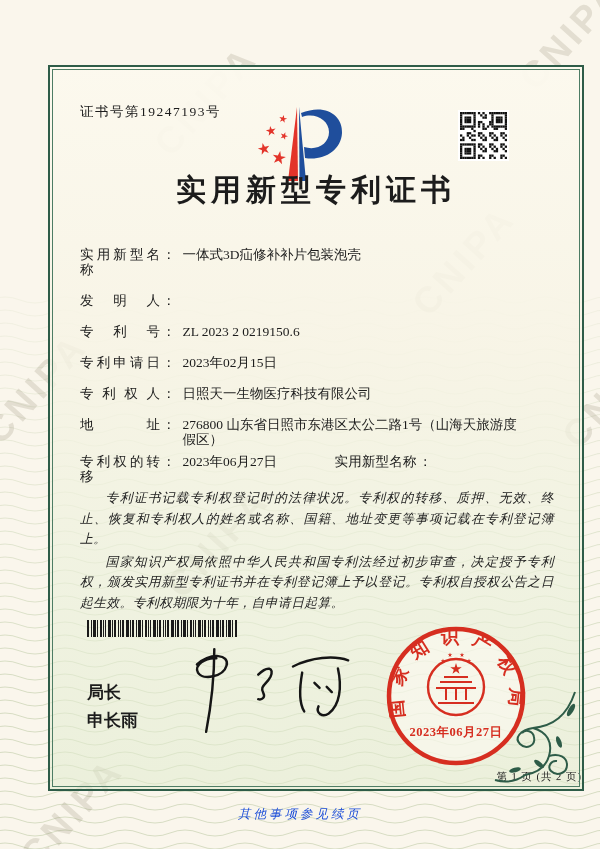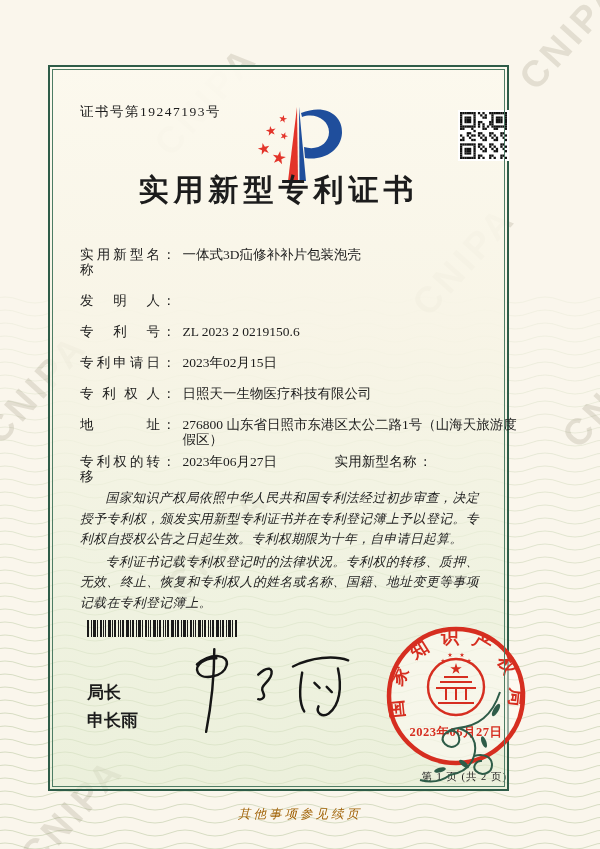--- a/index.html
+++ b/index.html
@@ -13,21 +13,21 @@
   .wm{
     position:absolute;z-index:1;white-space:nowrap;
     font-family:"Liberation Sans","DejaVu Sans",sans-serif;
     font-weight:700;font-size:37px;letter-spacing:4px;
     color:#8a8268;opacity:.20;transform:rotate(-48deg);
   }
   .wm1{left:140px;top:80px}.wm2{left:505px;top:14px}.wm3{left:398px;top:240px}
   .wm4{left:-30px;top:368px}.wm5{left:548px;top:372px}.wm6{left:152px;top:522px}
   .wm7{left:6px;top:792px}
   .frame{
-    position:absolute;left:48px;top:65px;width:461px;height:726px;z-index:2;
+    position:absolute;left:48px;top:65px;width:536px;height:726px;z-index:2;
     box-sizing:border-box;border:2px solid var(--border-green,#2e5c48);
     background:linear-gradient(180deg,rgba(252,249,238,.96) 0%,rgba(247,244,229,.82) 38%,rgba(233,240,217,.6) 72%,rgba(224,235,206,.55) 100%);
   }
   .frame::after{content:"";position:absolute;inset:2px;border:1px solid #4d7c64;pointer-events:none}
   .cert-no{position:absolute;left:30px;top:36px;font-size:13.5px;letter-spacing:1.5px}
   .logo{position:absolute;left:203px;top:36px;width:96px;height:84px}
   .qr{position:absolute;left:408px;top:43px;width:47px;height:47px;background:#fff;padding:2px}
   .title{position:absolute;left:0;right:0;top:103px;text-align:center;
     font-size:30px;font-weight:700;letter-spacing:5px}
   .rows{position:absolute;left:30px;top:180px;width:444px;font-size:13.5px}
@@ -44,21 +44,21 @@
   .barcode{position:absolute;left:37px;top:553px;width:154px;height:17px}
   .comm{position:absolute;left:37px;top:612px;line-height:28px;
     font-family:"Liberation Sans","DejaVu Sans",sans-serif;font-weight:700;font-size:17px}
   .sig{position:absolute;left:118px;top:577px;width:205px;height:94px}
   .seal{position:absolute;left:333px;top:556px;width:146px;height:146px}
   .sealtext{font-size:18px;font-weight:700;letter-spacing:12px;fill:var(--seal-red,#d62e20)}
   .sealdate{font-size:12.5px;font-weight:700;fill:var(--seal-red,#d62e20);letter-spacing:.5px}
   .footer{position:absolute;left:0;right:0;top:703px;text-align:right;font-size:10.5px;letter-spacing:1px}
   .ornament{position:absolute;right:3px;bottom:3px;width:92px;height:96px}
   .note{position:absolute;left:0;right:0;top:806px;z-index:3;text-align:center;
-    font-size:12.5px;font-style:italic;letter-spacing:3px;color:#a16207}
+    font-size:12.5px;font-style:italic;letter-spacing:3px;color:#1d4ed8}
 </style>
 </head>
 <body>
 
 <div class="page">
 
   <svg class="waves" id="waves" viewBox="0 0 600 849" preserveAspectRatio="none">
       <path d="M-10 300 q15 -6 30 0 q15 6 30 0 q15 -6 30 0 q15 6 30 0 q15 -6 30 0 q15 6 30 0 q15 -6 30 0 q15 6 30 0 q15 -6 30 0 q15 6 30 0 q15 -6 30 0 q15 6 30 0 q15 -6 30 0 q15 6 30 0 q15 -6 30 0 q15 6 30 0 q15 -6 30 0 q15 6 30 0 q15 -6 30 0 q15 6 30 0 q15 -6 30 0" stroke="rgba(150,175,120,0.10)" fill="none" stroke-width="0.8"></path>
       <path d="M-10 313 q15 -6 30 0 q15 6 30 0 q15 -6 30 0 q15 6 30 0 q15 -6 30 0 q15 6 30 0 q15 -6 30 0 q15 6 30 0 q15 -6 30 0 q15 6 30 0 q15 -6 30 0 q15 6 30 0 q15 -6 30 0 q15 6 30 0 q15 -6 30 0 q15 6 30 0 q15 -6 30 0 q15 6 30 0 q15 -6 30 0 q15 6 30 0 q15 -6 30 0" stroke="rgba(150,175,120,0.11)" fill="none" stroke-width="0.8"></path>
       <path d="M-10 326 q15 -6 30 0 q15 6 30 0 q15 -6 30 0 q15 6 30 0 q15 -6 30 0 q15 6 30 0 q15 -6 30 0 q15 6 30 0 q15 -6 30 0 q15 6 30 0 q15 -6 30 0 q15 6 30 0 q15 -6 30 0 q15 6 30 0 q15 -6 30 0 q15 6 30 0 q15 -6 30 0 q15 6 30 0 q15 -6 30 0 q15 6 30 0 q15 -6 30 0" stroke="rgba(150,175,120,0.12)" fill="none" stroke-width="0.8"></path>
@@ -357,22 +357,22 @@
       <div class="row row-grant">
         <span class="lbl">专利权的转移</span>
         <span class="colon">：</span>
         <span class="val1">2023年06月27日</span>
         <span class="lbl2">实用新型名称</span>
         <span class="colon">：</span>
       </div>
     </div>
 
     <div class="legal">
+      <p>专利证书记载专利权登记时的法律状况。专利权的转移、质押、无效、终止、恢复和专利权人的姓名或名称、国籍、地址变更等事项记载在专利登记簿上。</p>
       <p>国家知识产权局依照中华人民共和国专利法经过初步审查，决定授予专利权，颁发实用新型专利证书并在专利登记簿上予以登记。专利权自授权公告之日起生效。专利权期限为十年，自申请日起算。</p>
-      <p>专利证书记载专利权登记时的法律状况。专利权的转移、质押、无效、终止、恢复和专利权人的姓名或名称、国籍、地址变更等事项记载在专利登记簿上。</p>
     </div>
 
     <svg class="barcode" id="barcode" viewBox="0 0 154 17" preserveAspectRatio="none" fill="#1a1a1a">
         <rect x="0" y="0" width="2" height="17"></rect>
         <rect x="4" y="0" width="1" height="17"></rect>
         <rect x="6" y="0" width="3" height="17"></rect>
         <rect x="10" y="0" width="1" height="17"></rect>
         <rect x="13" y="0" width="2" height="17"></rect>
         <rect x="16" y="0" width="1" height="17"></rect>
         <rect x="18" y="0" width="1" height="17"></rect>

